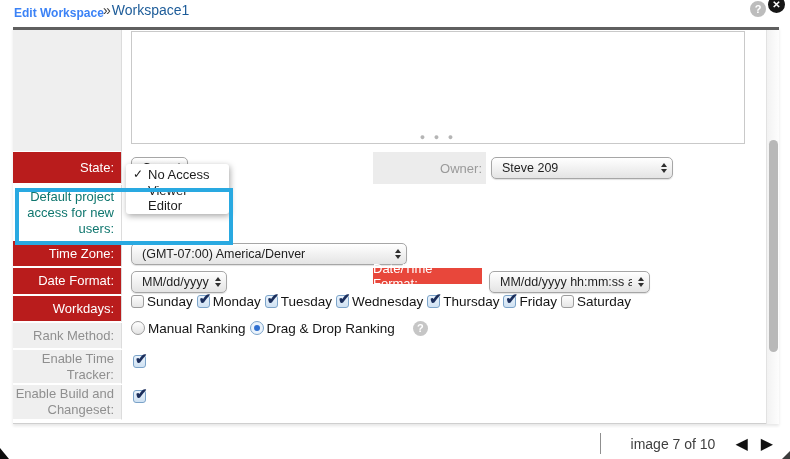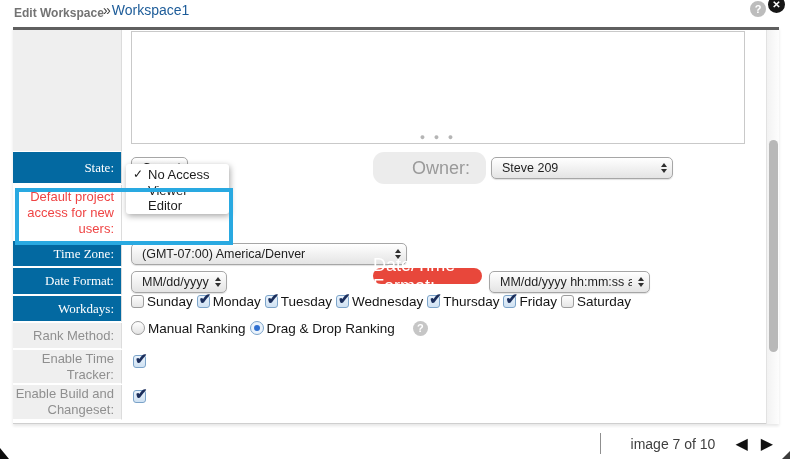--- a/index.html
+++ b/index.html
@@ -1,42 +1,42 @@
 <!DOCTYPE html>
 <html><head>
 <meta charset="utf-8">
 <style>
   * { margin:0; padding:0; box-sizing:border-box; }
   html,body { width:790px; height:459px; background:#fff; overflow:hidden;
     font-family:"Liberation Sans", sans-serif; }
   #app { position:relative; width:790px; height:459px; background:#fff; }
 
   
-  .hdr-title { position:absolute; left:14px; top:6px; font-size:12px; font-weight:bold; color:#737373; }
+  .hdr-title { position:absolute; left:14px; top:6px; font-size:12px; font-weight:bold; color:#3b82f6; }
   .hdr-ws { position:absolute; left:103px; top:2px; font-size:14px; color:#1d5c99; }
   .hdr-ws .sep { color:#3b3b3b; margin-right:1px; }
   .help-circ { position:absolute; right:24px; top:1px; width:16px; height:16px; border-radius:50%;
     background:#bcbcbc; color:#fff; font-size:11px; font-weight:bold;
     display:flex; align-items:center; justify-content:center; cursor:pointer; }
   .close-circ { position:absolute; right:3px; top:-6px; width:21px; height:21px; border-radius:50%;
     background:#161616; border:2px solid #fff; color:#fff; font-size:10px; font-weight:bold;
     display:flex; align-items:center; justify-content:center; cursor:pointer; }
 
   
   .content { position:absolute; left:13px; top:27px; width:766px; height:397px;
     border-top:3px solid #5f5f5f; border-bottom:1px solid #cfcfcf; background:#fff;
     box-shadow:0 2px 3px rgba(0,0,0,0.10); }
   .row { position:absolute; left:0; width:753px; }
   .rlabel { position:absolute; left:0; top:0; bottom:0; width:109px;
     display:flex; flex-direction:column; justify-content:center; align-items:flex-end;
     padding-right:7px; font-size:13px; line-height:16px; text-align:right;
     border-right:1px solid #dcdcdc; border-bottom:1px solid #fff; }
-  .rlabel.red { background:#0369a1; color:#fff;font-family:Liberation Serif, serif; }
+  .rlabel.red { background:#b91c1c; color:#fff; }
   .rlabel.gray { background:#efefef; color:#8f8f8f; }
-  .rlabel.white { background:#fff; color:#ef4444; }
+  .rlabel.white { background:#fff; color:#0f766e; }
   .rfields { position:absolute; left:110px; right:0; top:0; bottom:0; }
 
   
   .r-desc { top:0; height:122px; }
   .r-state { top:122px; height:32px; }
   .r-access { top:155px; height:56px; }
   .r-tz { top:211px; height:26px; }
   .r-datefmt { top:238px; height:27px; }
   .r-workdays { top:266px; height:26px; }
   .r-rank { top:293px; height:26px; }
@@ -56,21 +56,21 @@
     cursor:pointer; }
   .sel .txt { flex:1; white-space:nowrap; overflow:hidden; }
   .sel .stepper { display:flex; flex-direction:column; align-items:center; gap:2px; margin-left:6px; }
   .sel .stepper i { display:block; width:0; height:0;
     border-left:3.5px solid transparent; border-right:3.5px solid transparent; }
   .sel .stepper i.up { border-bottom:4.5px solid #2e2e2e; }
   .sel .stepper i.dn { border-top:4.5px solid #2e2e2e; }
 
   
   .inline-label { position:absolute; display:flex; align-items:center; justify-content:flex-end;
-    padding-right:16px; font-size:18px;border-radius:11px; }
+    padding-right:4px; font-size:13px; }
   .inline-label.gray { background:#ececec; color:#9a9a9a; }
   .inline-label.red { background:#e8473b; color:#fff; }
 
   
   .cb { width:13px; height:13px; border:1px solid #9c9c9c; border-radius:3px;
     background:linear-gradient(#fdfdfd,#e6e6e6); position:relative; flex:none; cursor:pointer; }
   .cb.on { border-color:#7ba3c9; background:linear-gradient(#eaf3fc,#cfe1f2); }
   .cb.on::after { content:"\2714"; position:absolute; left:1px; top:-6px;
     font-size:15px; font-weight:bold; color:#1b2e5c; }
 

